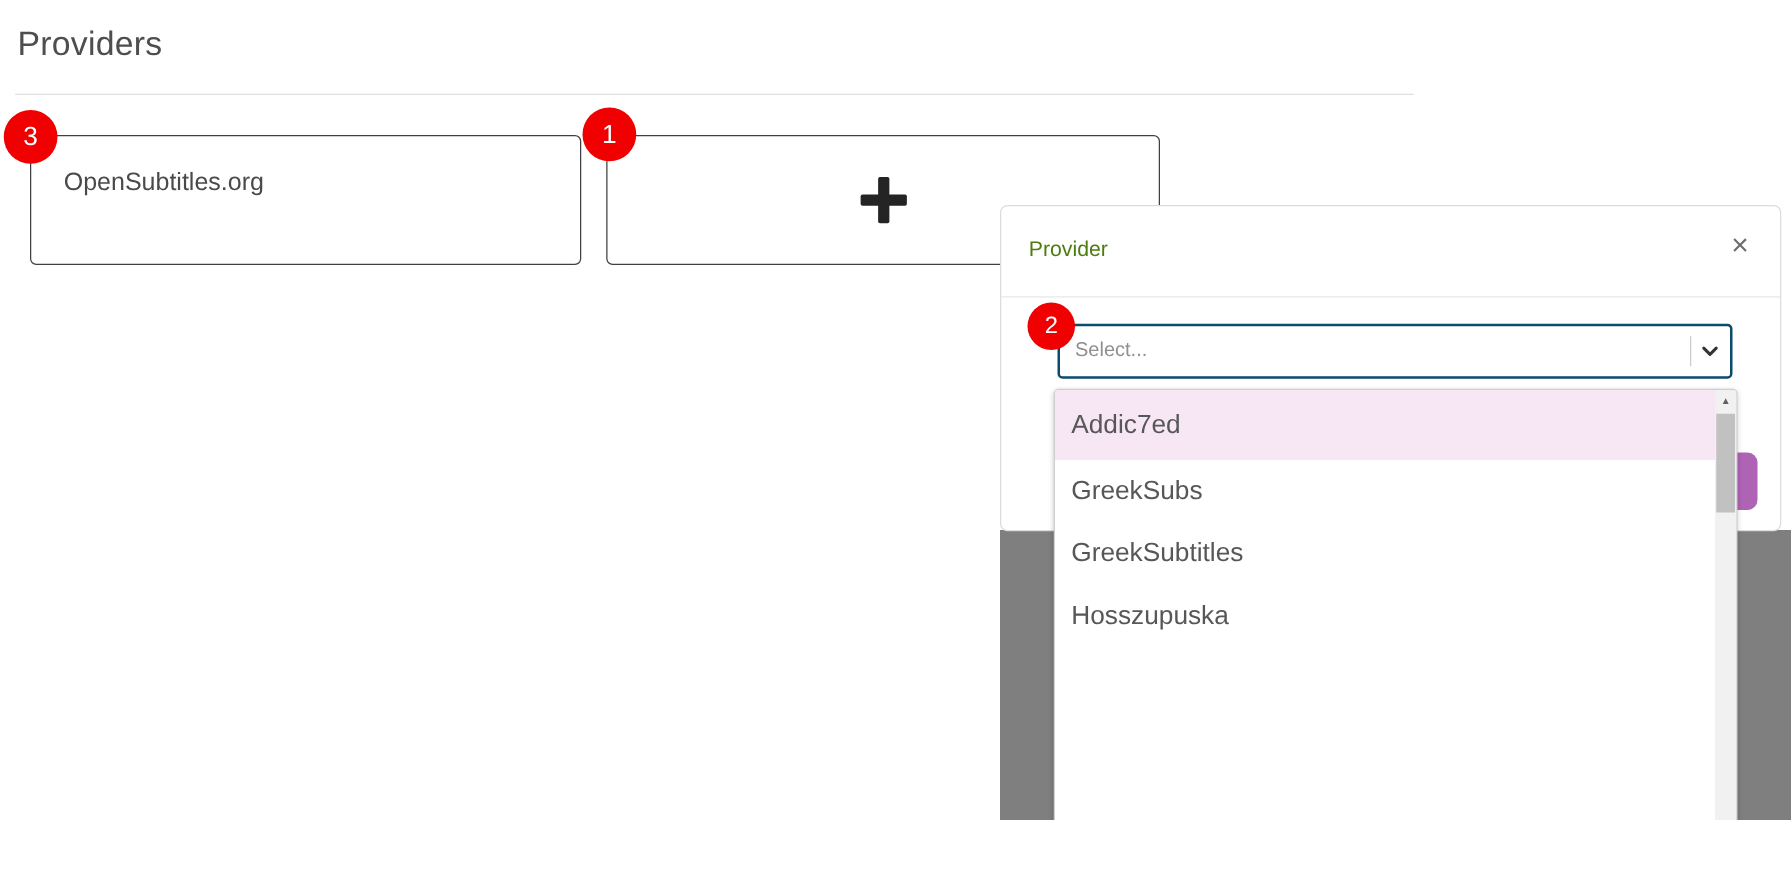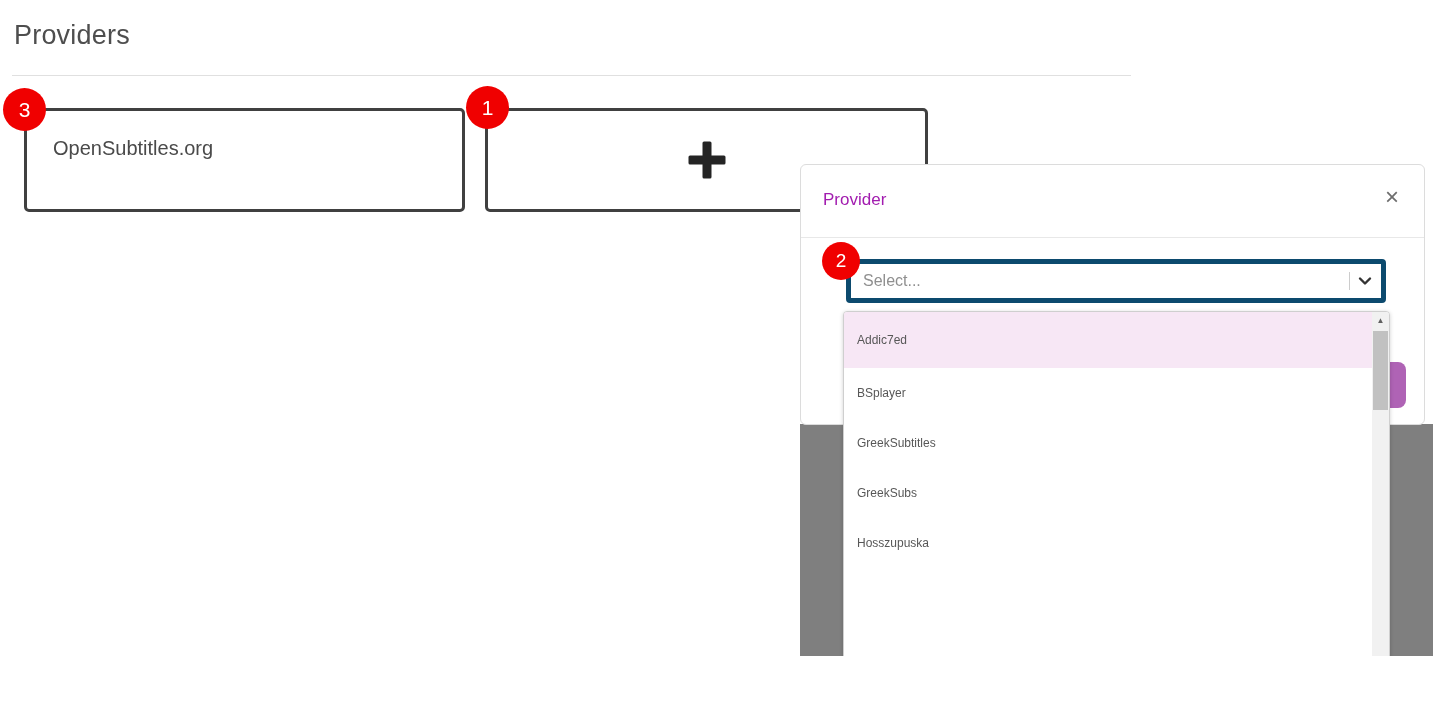--- a/index.html
+++ b/index.html
@@ -28,21 +28,21 @@
   .title-divider {
     position: absolute;
     left: 12px; top: 75px;
     width: 1119px; height: 1px;
     background: #e0e0e0;
   }
   .provider-card {
     position: absolute;
     top: 108px; height: 104px;
     background: #ffffff;
-    border: 3px solid #404040;
+    border: 1px solid #404040;
     border-radius: 5px;
   }
   .card-opensubtitles { left: 24px; width: 441px; }
   .card-add { left: 485px; width: 443px; }
   .provider-card .card-label {
     position: absolute;
     left: 26px; top: 26px;
     font-size: 20px;
     color: #4a4a4a;
   }
@@ -93,21 +93,21 @@
     width: 625px; height: 261px;
     background: #ffffff;
     border: 1px solid #dcdcdc;
     border-radius: 6px;
     z-index: 6;
   }
   .modal-title {
     position: absolute;
     left: 22px; top: 25px;
     font-size: 17px;
-    color: #a21caf;
+    color: #4d7c0f;
   }
   .modal-close {
     position: absolute;
     right: 18px; top: 18px;
     width: 28px; height: 28px;
     display: flex; align-items: center; justify-content: center;
     font-size: 24px;
     color: #6e6e6e;
     cursor: pointer;
     line-height: 1;
@@ -116,21 +116,21 @@
     position: absolute;
     left: 0; top: 72px;
     width: 100%; height: 1px;
     background: #e8e8e8;
   }
   
   .select-control {
     position: absolute;
     left: 45px; top: 94px;
     width: 540px; height: 44px;
-    border: 5px solid #0c4a6e;
+    border: 2px solid #0c4a6e;
     border-radius: 4px;
     background: #ffffff;
     display: flex;
     align-items: center;
   }
   .select-placeholder {
     position: absolute;
     left: 12px; top: 50%;
     transform: translateY(-50%);
     font-size: 16px;
@@ -175,21 +175,21 @@
   .dropdown-options {
     position: absolute;
     left: 0; top: 0; right: 17px; bottom: 0;
     overflow: hidden;
   }
   .dropdown-option {
     height: 50px;
     display: flex;
     align-items: center;
     padding-left: 13px;
-    font-size: 12px;
+    font-size: 21px;
     color: #575757;
     cursor: pointer;
   }
   .dropdown-option.highlighted {
     height: 56px;
     background: #f7e7f5;
   }
   
   .scrollbar {
     position: absolute;
@@ -248,23 +248,22 @@
     </div>
 
     <button class="save-button"></button>
   </div>
 
   <span class="badge badge-2">2</span>
 
   <div class="dropdown-menu">
     <div class="dropdown-options">
       <div class="dropdown-option highlighted">Addic7ed</div>
-      <div class="dropdown-option">BSplayer</div>
+      <div class="dropdown-option">GreekSubs</div>
       <div class="dropdown-option">GreekSubtitles</div>
-      <div class="dropdown-option">GreekSubs</div>
       <div class="dropdown-option">Hosszupuska</div>
     </div>
     <div class="scrollbar">
       <span class="scroll-arrow up">▲</span>
       <span class="scroll-thumb"></span>
       <span class="scroll-arrow down">▼</span>
     </div>
   </div>
 
 </div>

